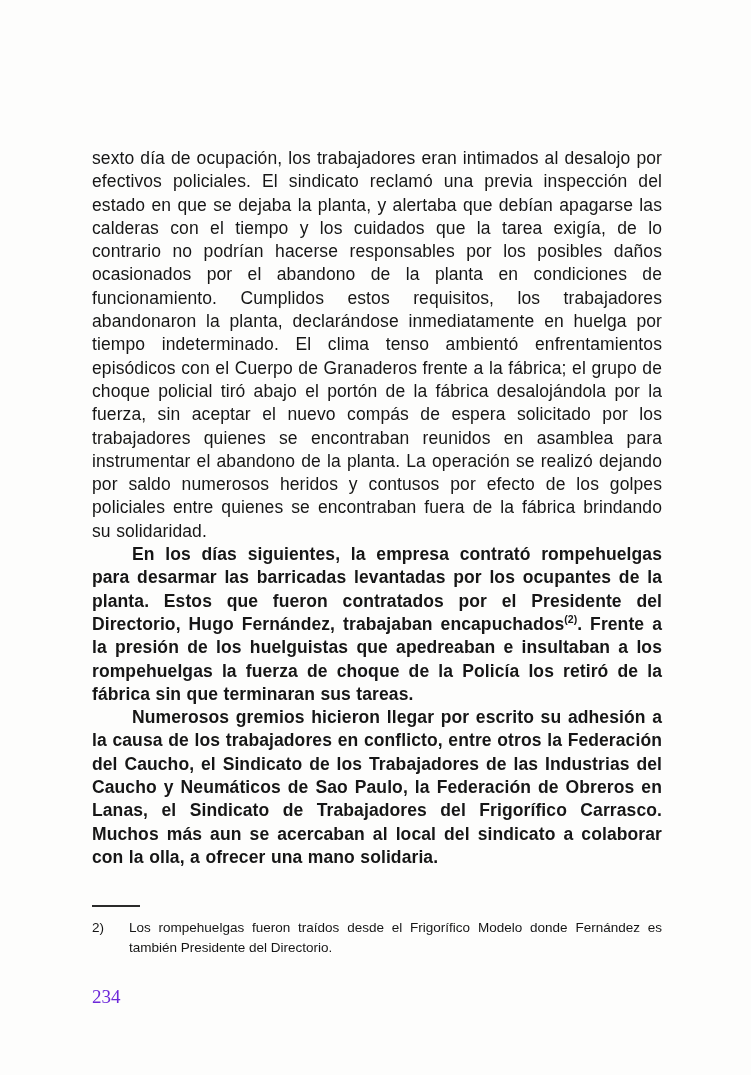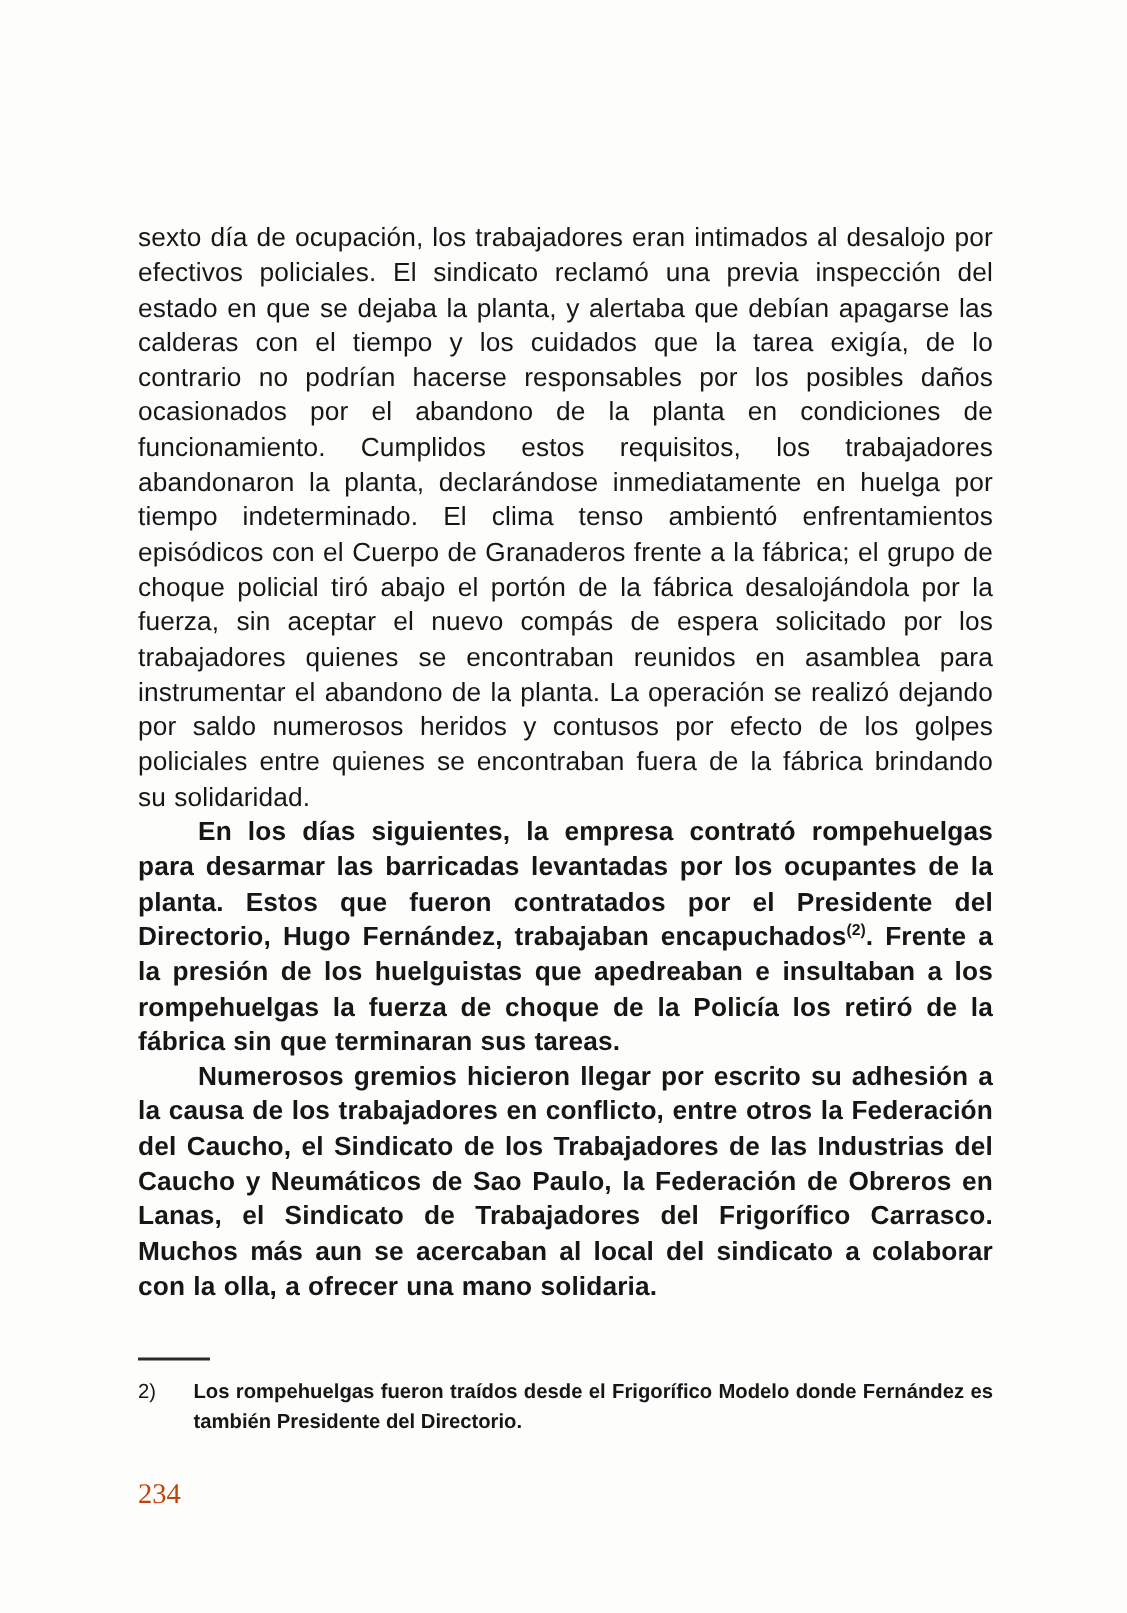--- a/index.html
+++ b/index.html
@@ -59,29 +59,28 @@
       font-size: 13.5px;
       line-height: 19.5px;
     }
     .fn-marker {
       width: 37px;
       flex: 0 0 37px;
     }
     .fn-text {
       flex: 1;
       text-align: justify;
-      font-weight: bold;
     }
     .page-number {
       position: absolute;
       left: 92px;
       top: 986px;
       font-family: "Liberation Serif", serif;
       font-size: 19px;
-      color: #c2410c;
+      color: #6d28d9;
     }
   </style>
 </head>
 <body>
 
 <div class="page">
 
   <div class="text-block">
     <p>sexto día de ocupación, los trabajadores eran intimados al desalojo por efectivos policiales. El sindicato reclamó una previa inspección del estado en que se dejaba la planta, y alertaba que debían apagarse las calderas con el tiempo y los cuidados que la tarea exigía, de lo contrario no podrían hacerse responsables por los posibles daños ocasionados por el abandono de la planta en condiciones de funcionamiento. Cumplidos estos requisitos, los trabajadores abandonaron la planta, declarándose inmediatamente en huelga por tiempo indeterminado. El clima tenso ambientó enfrentamientos episódicos con el Cuerpo de Granaderos frente a la fábrica; el grupo de choque policial tiró abajo el portón de la fábrica desalojándola por la fuerza, sin aceptar el nuevo compás de espera solicitado por los trabajadores quienes se encontraban reunidos en asamblea para instrumentar el abandono de la planta. La operación se realizó dejando por saldo numerosos heridos y contusos por efecto de los golpes policiales entre quienes se encontraban fuera de la fábrica brindando su solidaridad.</p>
 

